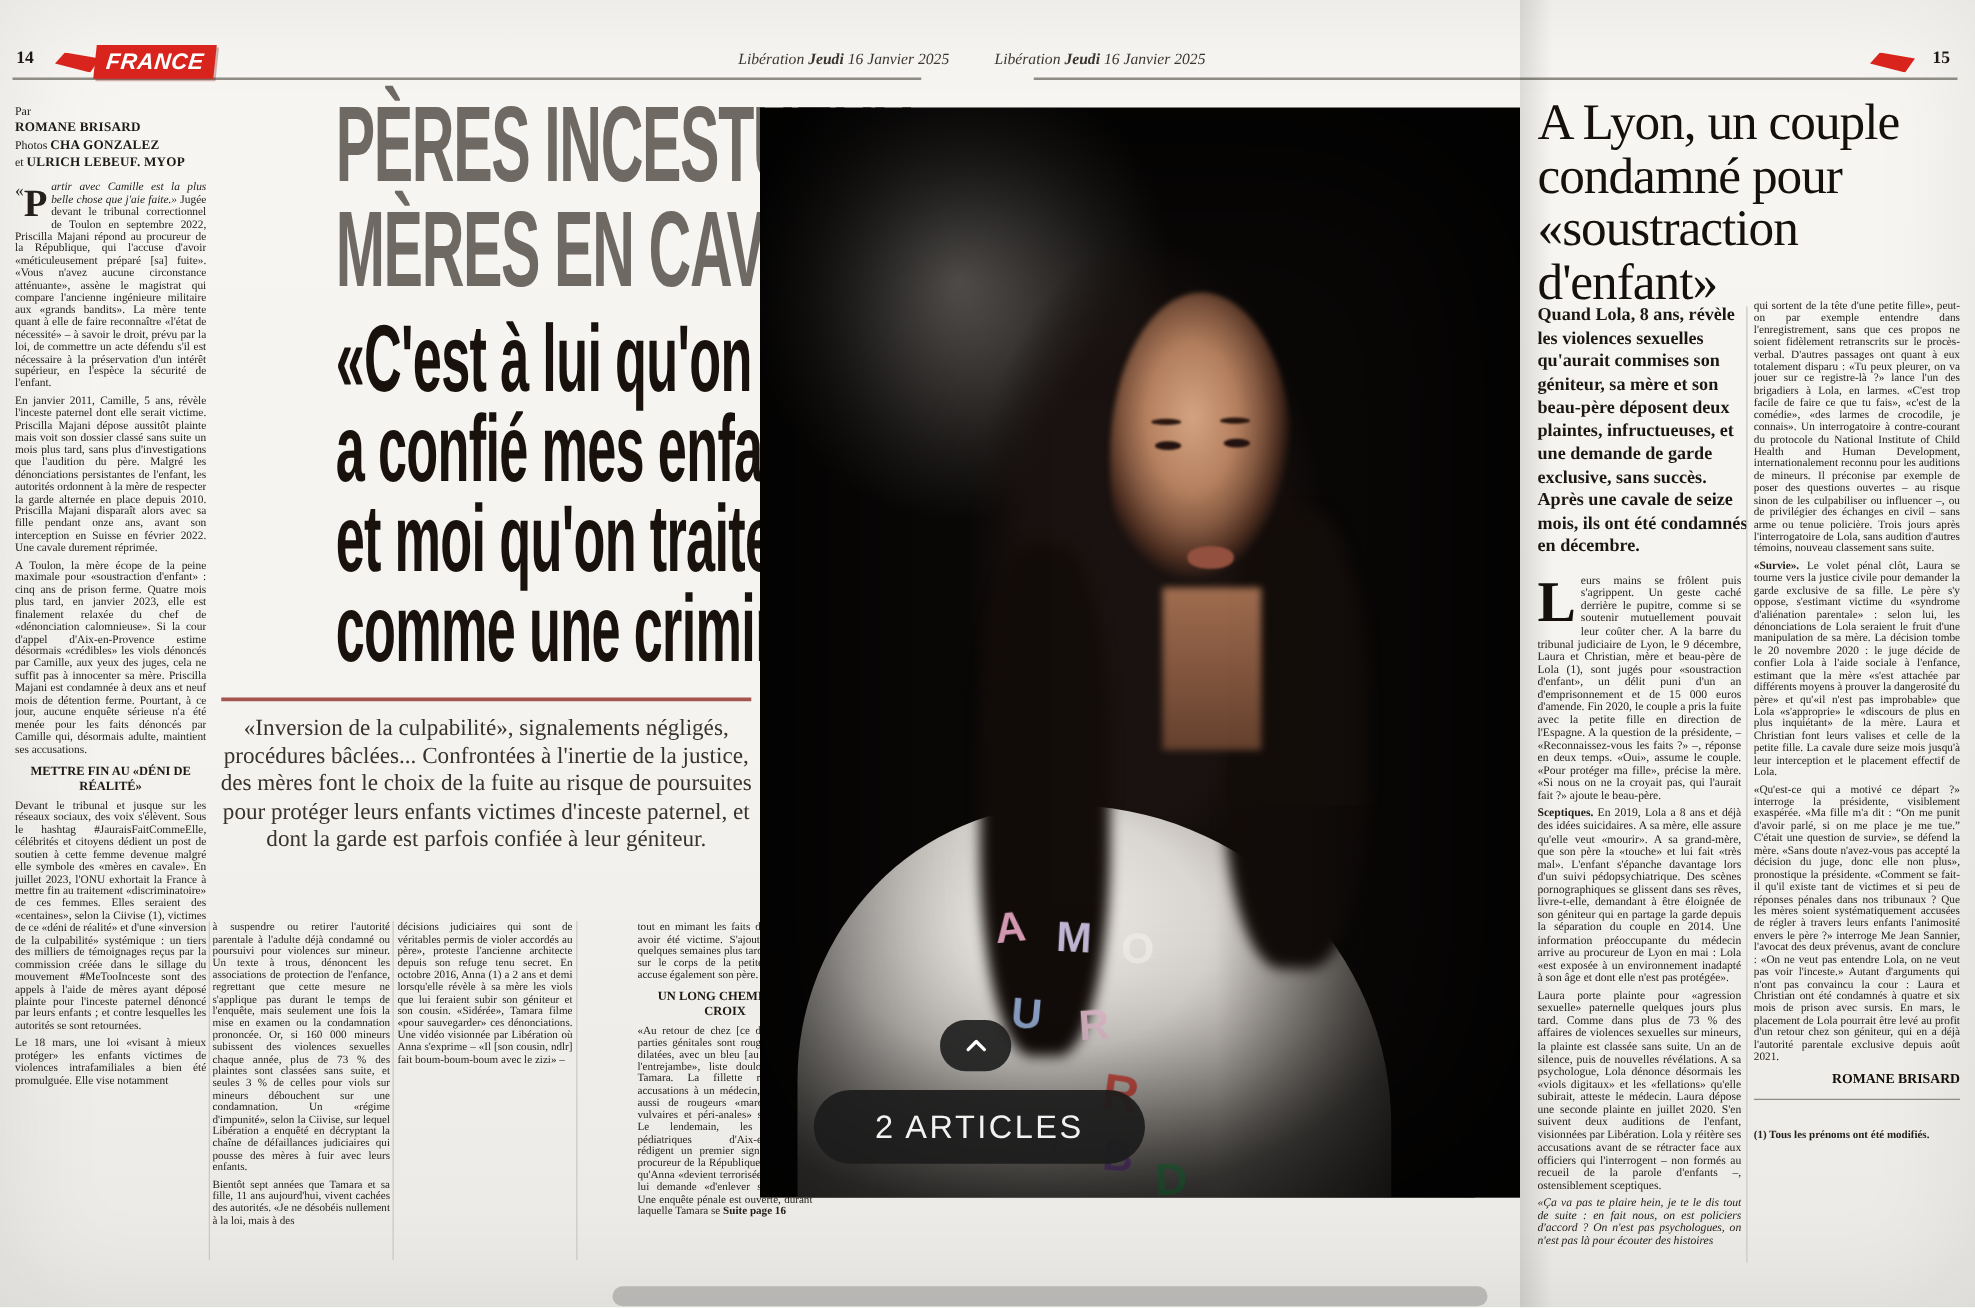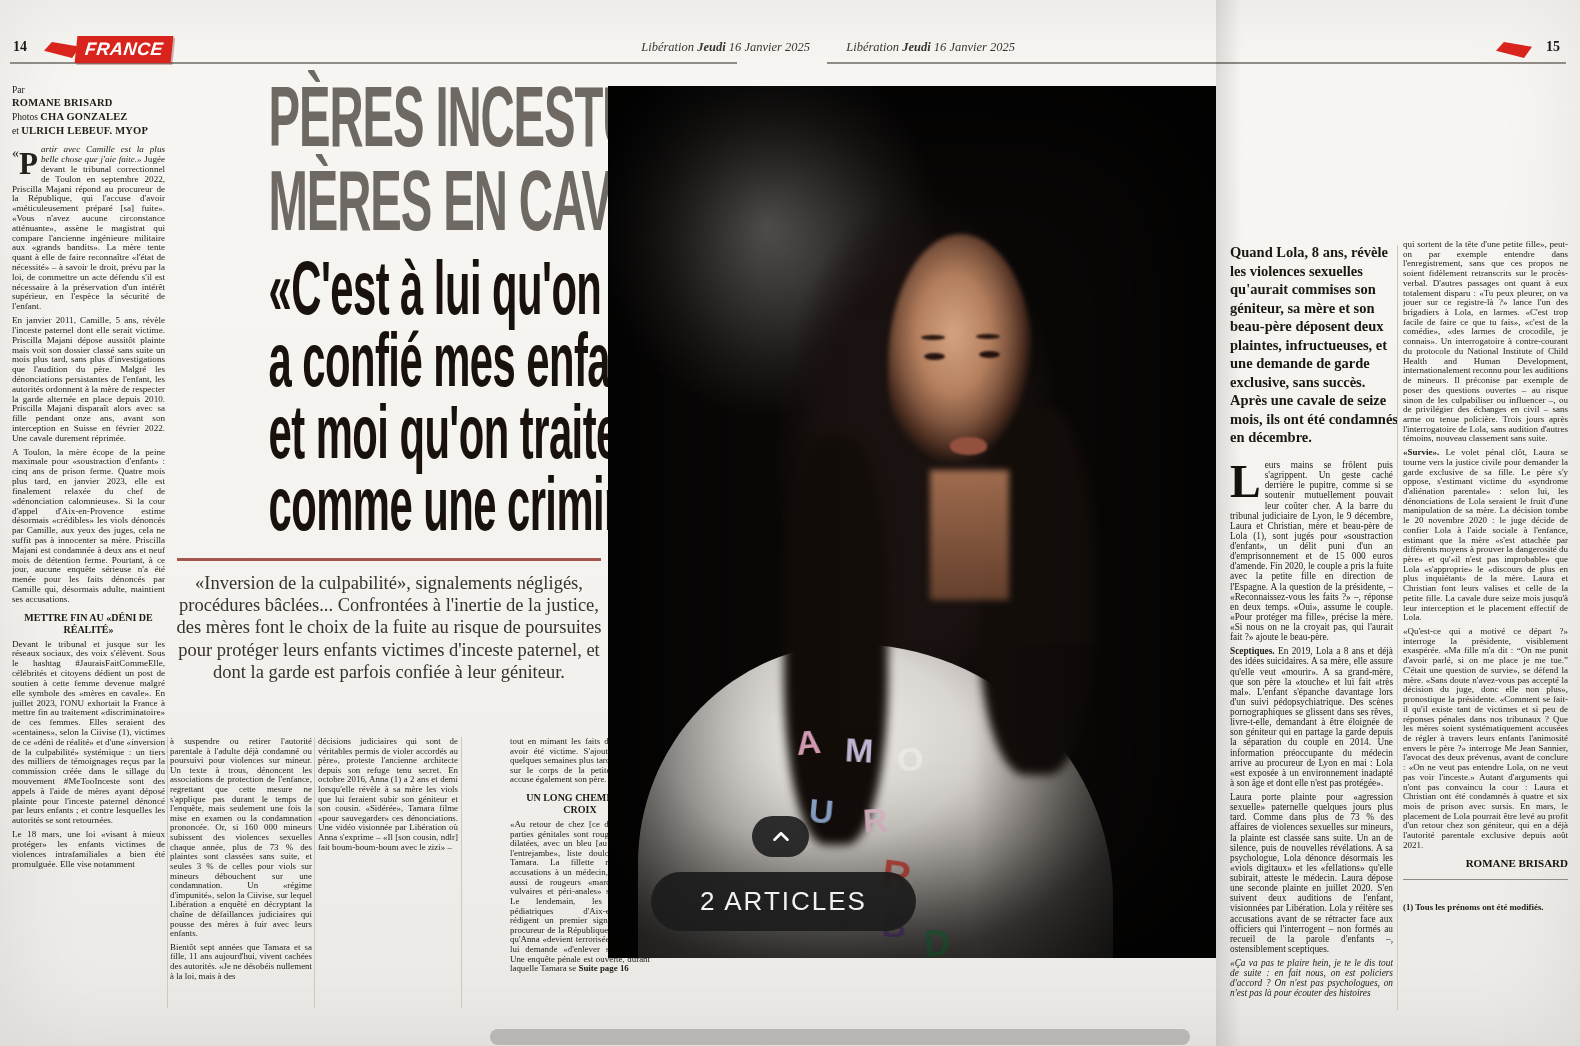--- a/index.html
+++ b/index.html
@@ -5,21 +5,21 @@
   html,body{margin:0;padding:0;background:#fdfdfc;}
   .stage{position:relative;width:1580px;height:1046px;overflow:hidden;background:#fbfaf8;font-family:"Liberation Serif",serif;}
   .paper{position:absolute;inset:0;background:linear-gradient(180deg,#f7f6f3 0%,#f4f3ef 55%,#ebe9e5 100%);box-shadow:inset 0 0 90px rgba(0,0,0,.08);}
   .abs{position:absolute;}
 
   
   .pn{font:700 14px "Liberation Serif",serif;color:#1d1916;}
   .libe-logo{width:36px;height:16px;background:#d8241c;clip-path:polygon(0% 55%,22% 0%,100% 30%,78% 100%);}
   .france-box{width:96px;height:27px;background:#d8241c;color:#fff;font:italic 700 18px "Liberation Sans",sans-serif;display:flex;align-items:center;justify-content:center;transform:skewX(-6deg);letter-spacing:.5px;box-shadow:2px 2px 0 rgba(120,18,12,.3);z-index:3;}
   .h-rule{height:2px;background:#8f8b85;}
-  .masthead{width:270px;text-align:right;font:italic 12.5px "Liberation Serif",serif;color:#3a3531;}
+  .masthead{width:270px;text-align:center;font:italic 12.5px "Liberation Serif",serif;color:#3a3531;}
   .masthead b{font-style:italic;}
 
   
   .colL1{left:12px;top:84px;width:153px;height:951px;overflow:hidden;}
   .by{font-size:9.5px;line-height:1.3;color:#1e1a16;margin-bottom:8px;}
   .by b{font-size:10.5px;letter-spacing:.2px;}
   .bt{font-size:9.1px;line-height:1.08;text-align:justify;color:#25201c;margin:0 0 4px;hyphens:auto;-webkit-hyphens:auto;}
   .it{font-style:italic;}
   .sh{font-weight:700;font-size:10px;line-height:1.2;text-align:center;margin:7px 0 4px;color:#1d1814;}
   .dcw{float:left;padding:1px 3px 0 0;}
@@ -173,20 +173,24 @@
       <span class="shl" style="left:42%;top:82%;font-size:34px;color:#e8c2d2;transform:rotate(-4deg);">R</span>
       <span class="shl" style="left:45%;top:88%;font-size:40px;color:#d04a3f;transform:rotate(8deg);">R</span>
       <span class="shl" style="left:38%;top:93%;font-size:34px;color:#8f6bb5;transform:rotate(-7deg);">I</span>
       <span class="shl" style="left:45%;top:94%;font-size:34px;color:#7c4fa0;transform:rotate(4deg);">B</span>
       <span class="shl" style="left:52%;top:96%;font-size:36px;color:#3f9b5f;transform:rotate(-3deg);">D</span>
       <div class="ph-vig"></div>
     </div>
 
     <div class="abs gutter"></div>
 
+    <div class="abs r-headline">A Lyon, un couple
+condamné pour
+«soustraction
+d'enfant»</div>
     <div class="abs r-intro">Quand Lola, 8 ans, révèle les violences sexuelles qu'aurait commises son géniteur, sa mère et son beau-père déposent deux plaintes, infructueuses, et une demande de garde exclusive, sans succès. Après une cavale de seize mois, ils ont été condamnés en décembre.</div>
     <div class="abs vr" style="left:1397px;top:245px;height:765px;"></div>
 
     <div class="abs r-colA">
       <p class="bt"><span class="dcL">L</span><span>eurs mains se frôlent puis s'agrippent. Un geste caché derrière le pupitre, comme si se soutenir mutuellement pouvait leur coûter cher. A la barre du tribunal judiciaire de Lyon, le 9 décembre, Laura et Christian, mère et beau-père de Lola (1), sont jugés pour «soustraction d'enfant», un délit puni d'un an d'emprisonnement et de 15 000 euros d'amende. Fin 2020, le couple a pris la fuite avec la petite fille en direction de l'Espagne. A la question de la présidente, – «Reconnaissez-vous les faits ?» –, réponse en deux temps. «Oui», assume le couple. «Pour protéger ma fille», précise la mère. «Si nous on ne la croyait pas, qui l'aurait fait ?» ajoute le beau-père.</span></p>
       <p class="bt"><span class="lead">Sceptiques.</span> <span>En 2019, Lola a 8 ans et déjà des idées suicidaires. A sa mère, elle assure qu'elle veut «mourir». A sa grand-mère, que son père la «touche» et lui fait «très mal». L'enfant s'épanche davantage lors d'un suivi pédopsychiatrique. Des scènes pornographiques se glissent dans ses rêves, livre-t-elle, demandant à être éloignée de son géniteur qui en partage la garde depuis la séparation du couple en 2014. Une information préoccupante du médecin arrive au procureur de Lyon en mai : Lola «est exposée à un environnement inadapté à son âge et dont elle n'est pas protégée».</span></p>
       <p class="bt">Laura porte plainte pour «agression sexuelle» paternelle quelques jours plus tard. Comme dans plus de 73 % des affaires de violences sexuelles sur mineurs, la plainte est classée sans suite. Un an de silence, puis de nouvelles révélations. A sa psychologue, Lola dénonce désormais les «viols digitaux» et les «fellations» qu'elle subirait, atteste le médecin. Laura dépose une seconde plainte en juillet 2020. S'en suivent deux auditions de l'enfant, visionnées par Libération. Lola y réitère ses accusations avant de se rétracter face aux officiers qui l'interrogent – non formés au recueil de la parole d'enfants –, ostensiblement sceptiques.</p>
       <p class="bt it">«Ça va pas te plaire hein, je te le dis tout de suite : en fait nous, on est policiers d'accord ? On n'est pas psychologues, on n'est pas là pour écouter des histoires</p>
     </div>
 

